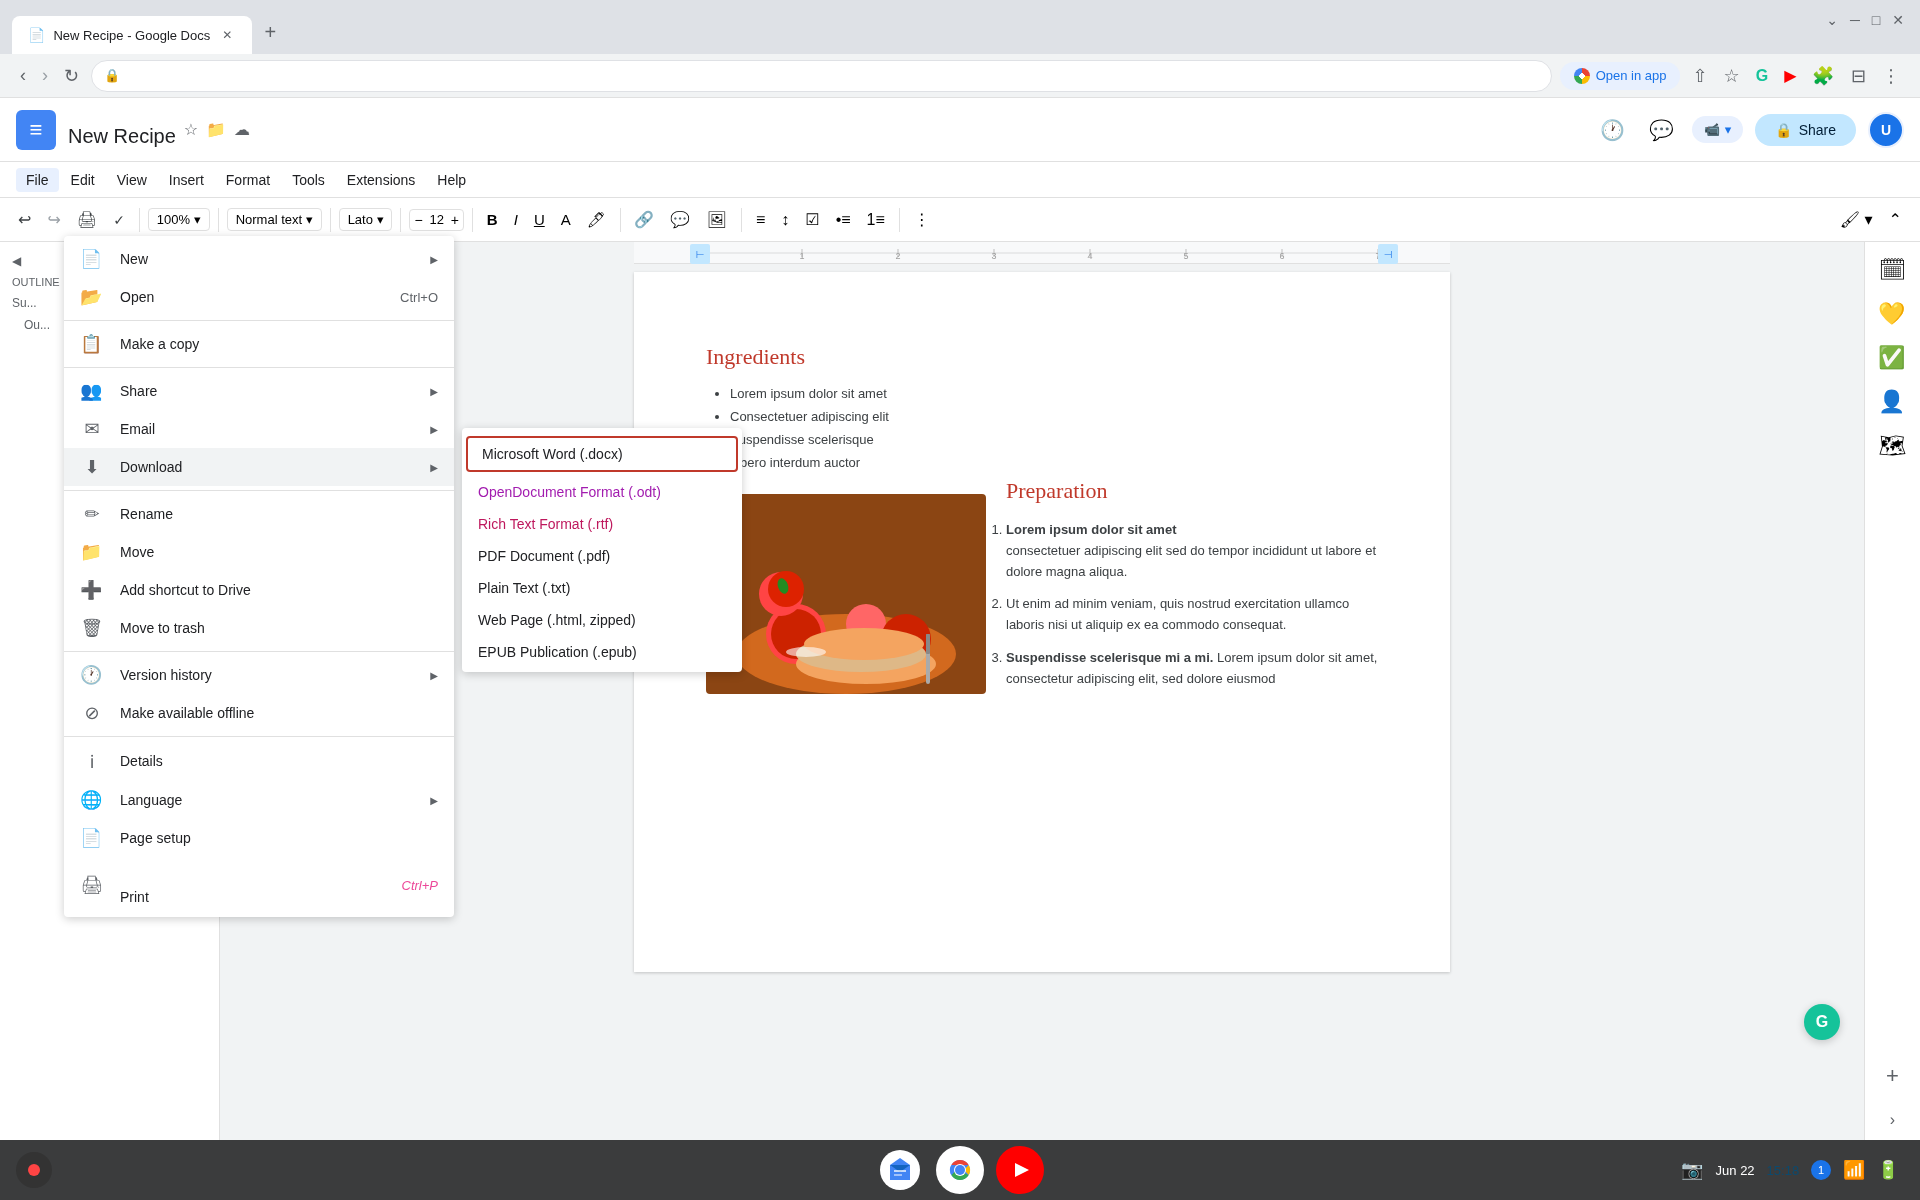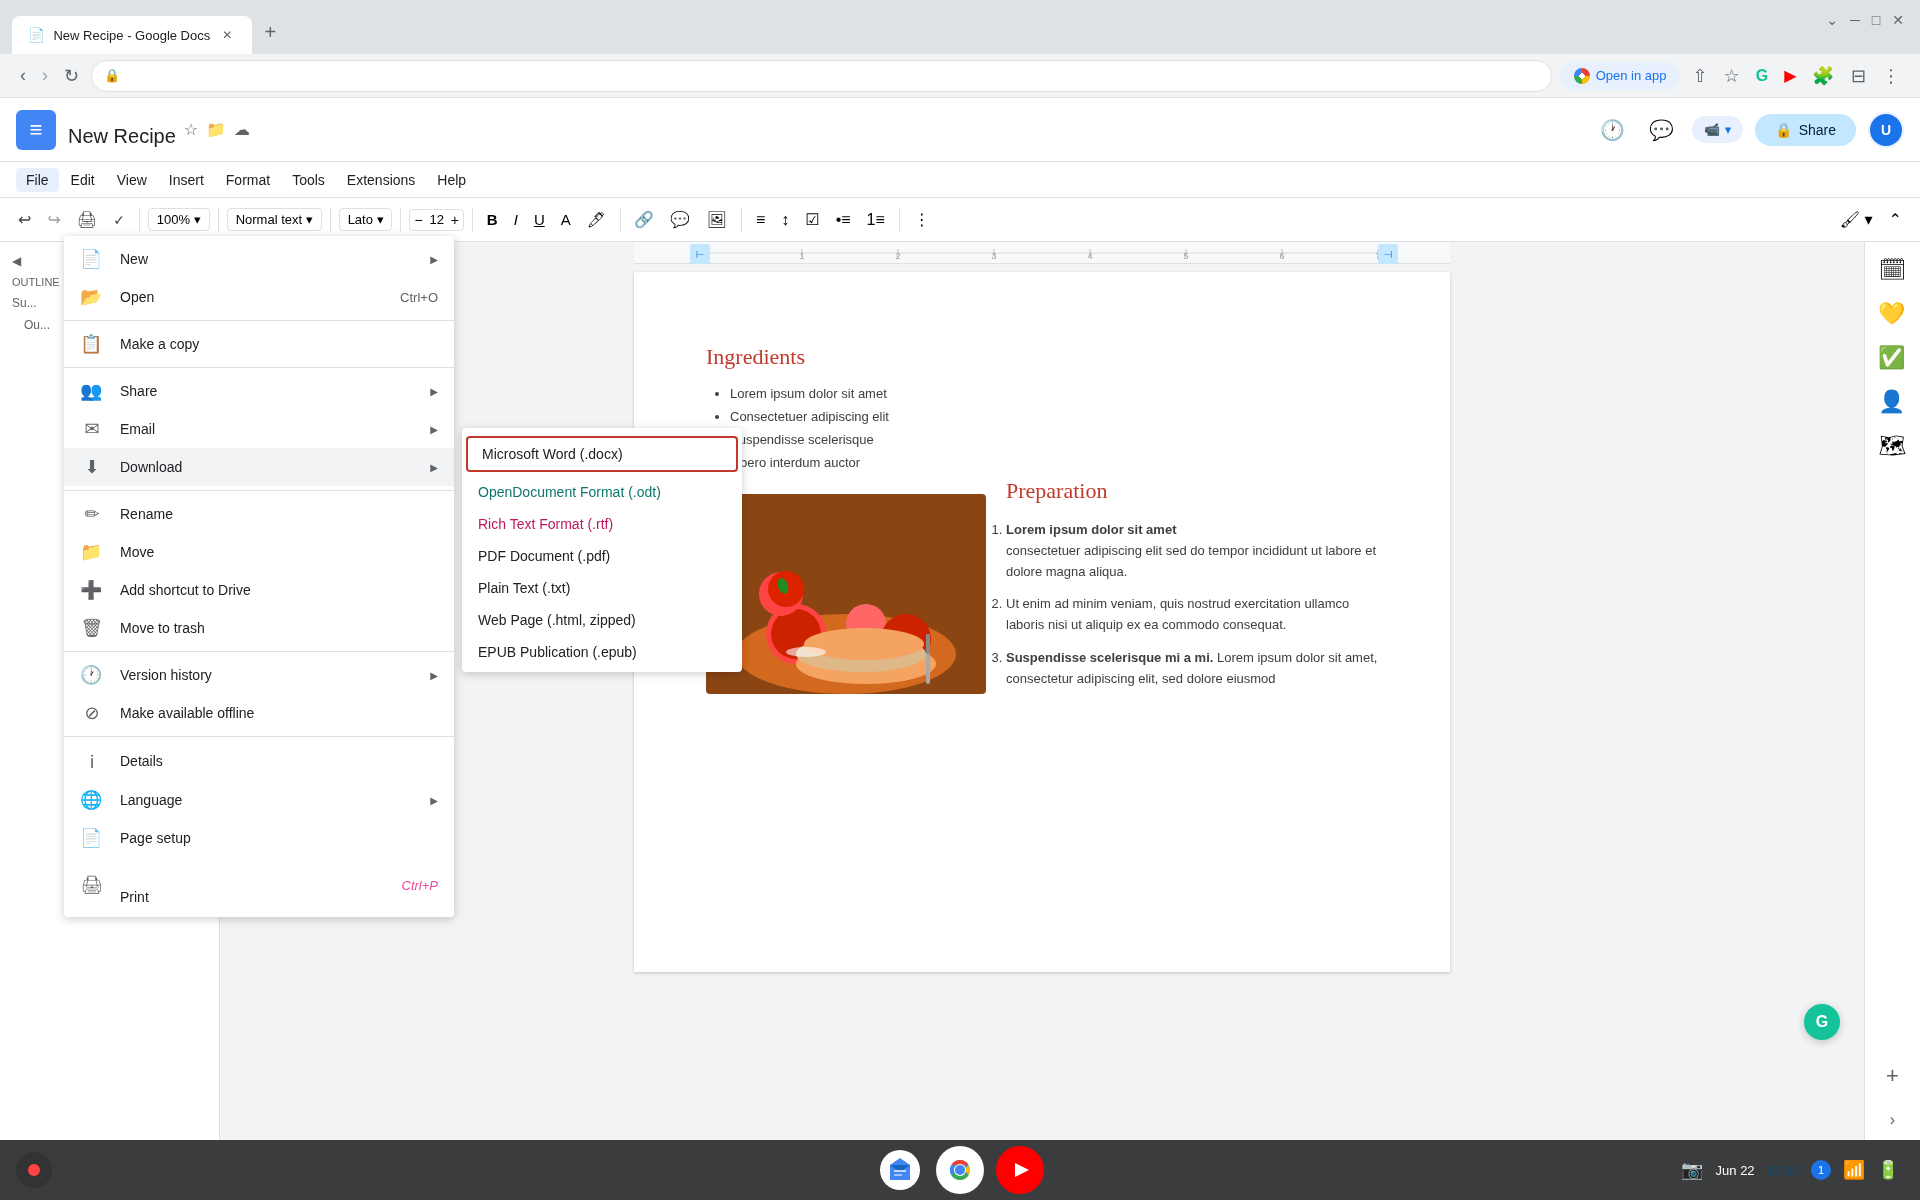--- a/index.html
+++ b/index.html
@@ -337,21 +337,21 @@
       <span style="color:#ec4899;font-size:13px;font-style:italic;">Ctrl+P</span>
     </div>
   </div>
 
   <div style="position:absolute;top:428px;left:434px;width:280px;background:#fff;border-radius:4px;box-shadow:0 2px 10px rgba(0,0,0,0.2);z-index:300;padding:4px 0;margin-left:28px;">
 
     <div style="display:flex;align-items:center;padding:8px 14px;font-size:14px;color:#202124;cursor:pointer;margin:4px;border:2px solid #c0392b;border-radius:4px;">
       <span>Microsoft Word (.docx)</span>
     </div>
 
-    <div style="display:flex;align-items:center;padding:8px 16px;font-size:14px;color:#0f766e;cursor:pointer;">
+    <div style="display:flex;align-items:center;padding:8px 16px;font-size:14px;color:#a21caf;cursor:pointer;">
       <span>OpenDocument Format (.odt)</span>
     </div>
 
     <div style="display:flex;align-items:center;padding:8px 16px;font-size:14px;color:#be185d;cursor:pointer;">
       <span>Rich Text Format (.rtf)</span>
     </div>
 
     <div style="display:flex;align-items:center;padding:8px 16px;font-size:14px;color:#202124;cursor:pointer;">
       <span>PDF Document (.pdf)</span>
     </div>

